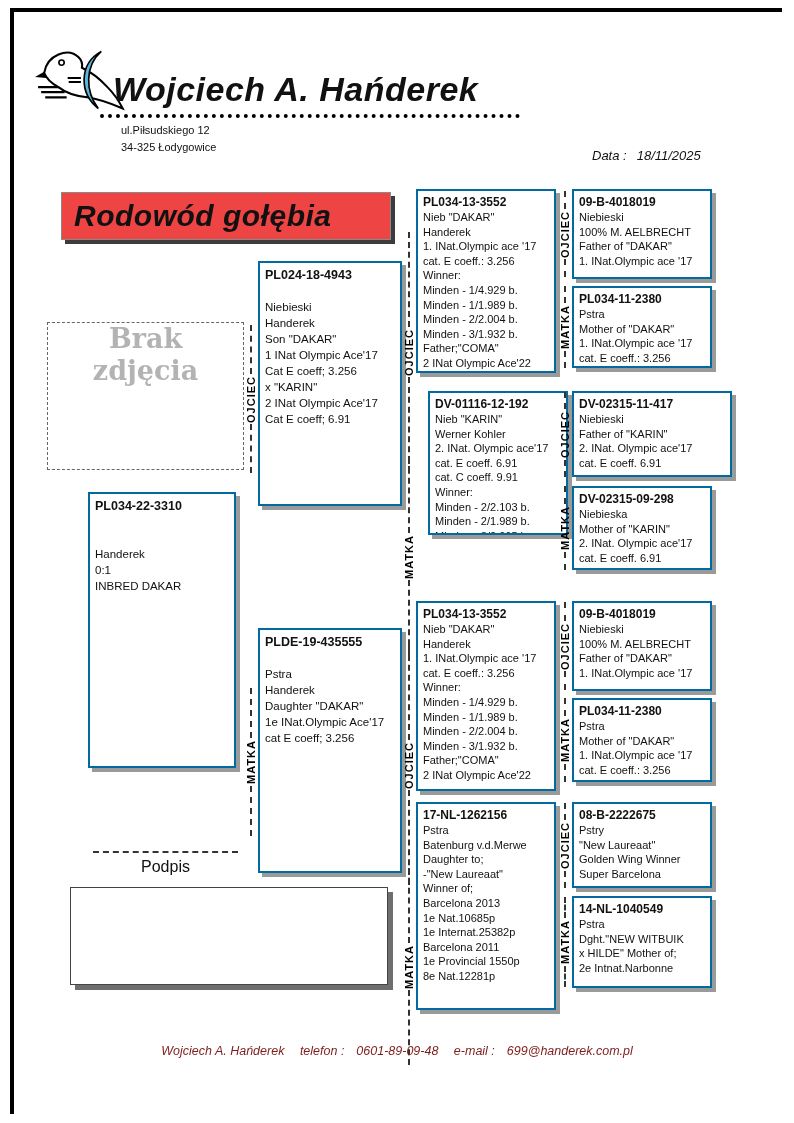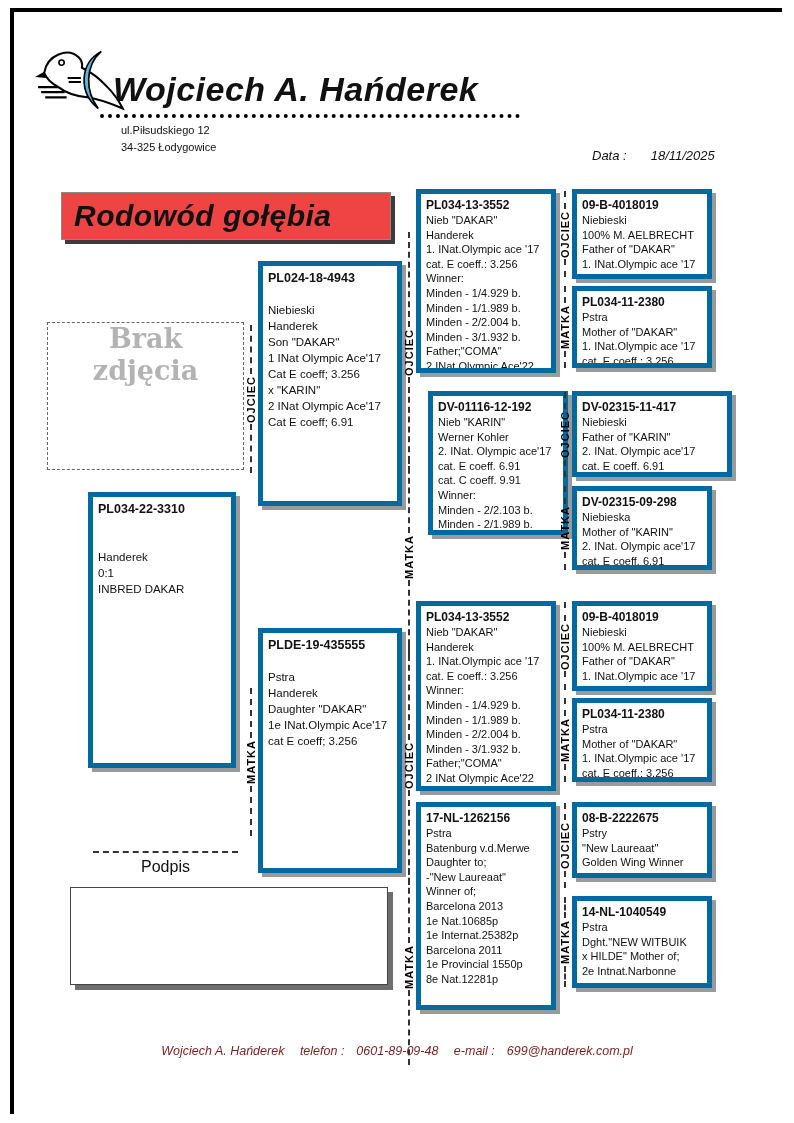--- a/index.html
+++ b/index.html
@@ -13,40 +13,40 @@
 
   
   .logo{position:absolute;left:34px;top:46px;width:102px;height:72px;}
   .brand-name{
     position:absolute;left:113px;top:70px;font-size:34px;font-weight:bold;font-style:italic;
     letter-spacing:.5px;white-space:nowrap;
   }
   .brand-underline{position:absolute;left:100px;top:114px;width:420px;border-bottom:4px dotted #000;}
   .addr{position:absolute;left:121px;top:122px;font-size:11px;line-height:17px;}
   .date-line{position:absolute;left:592px;top:148px;font-style:italic;font-size:13px;white-space:nowrap;}
-  .date-line .lbl{margin-right:24px;text-align:center;}
+  .date-line .lbl{margin-right:10px;text-align:center;}
 
   
   .title-box{
     position:absolute;left:61px;top:192px;width:330px;height:48px;box-sizing:border-box;
     background:#ef4444;border:1px solid #8a8a8a;box-shadow:4px 4px 0 #3c3c3c;
     display:flex;align-items:center;padding-left:12px;
   }
   .title-box .t{font-size:30px;font-weight:bold;font-style:italic;letter-spacing:.5px;}
 
   
   .photo-box{
     position:absolute;left:47px;top:322px;width:197px;height:148px;box-sizing:border-box;
     border:1px dashed #666;display:flex;flex-direction:column;align-items:center;justify-content:flex-start;
     font-family:"DejaVu Serif", serif;color:#b3b3b3;font-size:27px;font-weight:bold;line-height:32px;
   }
 
   
   .pbox{
-    position:absolute;box-sizing:border-box;background:#fff;border:5px solid #0369a1;
+    position:absolute;box-sizing:border-box;background:#fff;border:2px solid #0369a1;
     box-shadow:4px 4px 0 #9a9a9a;padding:4px 5px;overflow:hidden;
   }
   .pbox .ring{font-weight:bold;}
   .lh16{font-size:11.5px;line-height:16px;}
   .lh16 .ring{font-size:12.5px;}
   .lh14{font-size:11px;line-height:14.6px;}
   .lh14 .ring{font-size:12px;line-height:15px;}
   .box-line{white-space:nowrap;}
 
   
@@ -256,21 +256,21 @@
   </div>
   <div class="pbox lh14" style="left:572px;top:698px;width:140px;height:84px">
     <div class="ring">PL034-11-2380</div>
     <div>
         <div class="box-line">Pstra</div>
         <div class="box-line">Mother of "DAKAR"</div>
         <div class="box-line">1. INat.Olympic ace '17</div>
         <div class="box-line">cat. E coeff.: 3.256</div>
       </div>
   </div>
-  <div class="pbox lh14" style="left:572px;top:802px;width:140px;height:76px">
+  <div class="pbox lh14" style="left:572px;top:802px;width:140px;height:86px">
     <div class="ring">08-B-2222675</div>
     <div>
         <div class="box-line">Pstry</div>
         <div class="box-line">"New Laureaat"</div>
         <div class="box-line">Golden Wing Winner</div>
         <div class="box-line">Super Barcelona</div>
       </div>
   </div>
   <div class="pbox lh14" style="left:572px;top:896px;width:140px;height:92px">
     <div class="ring">14-NL-1040549</div>

